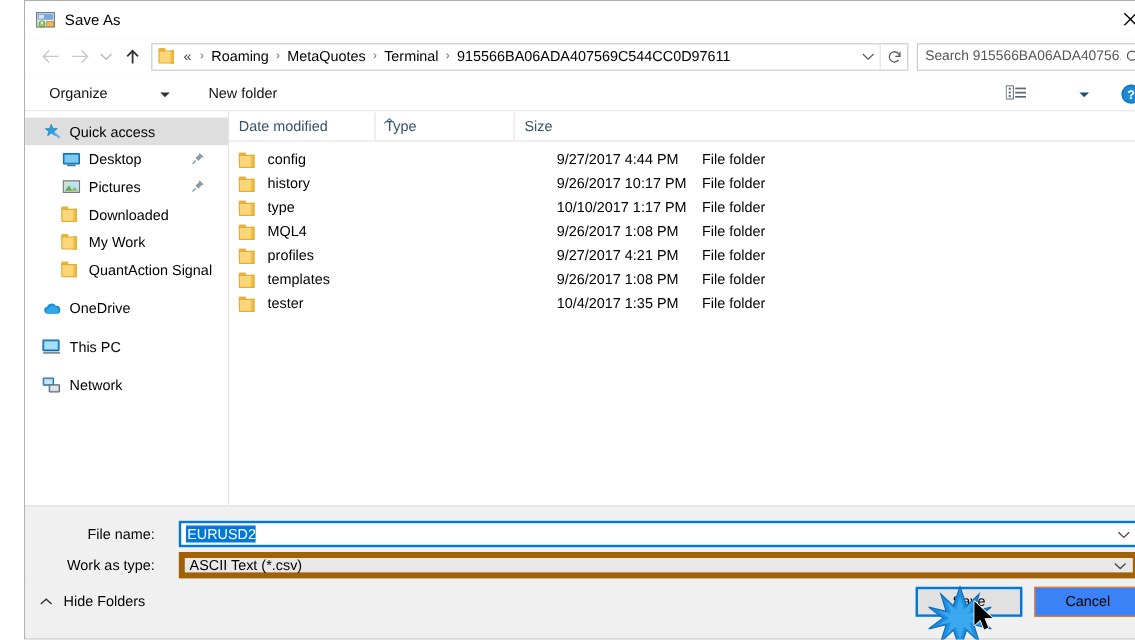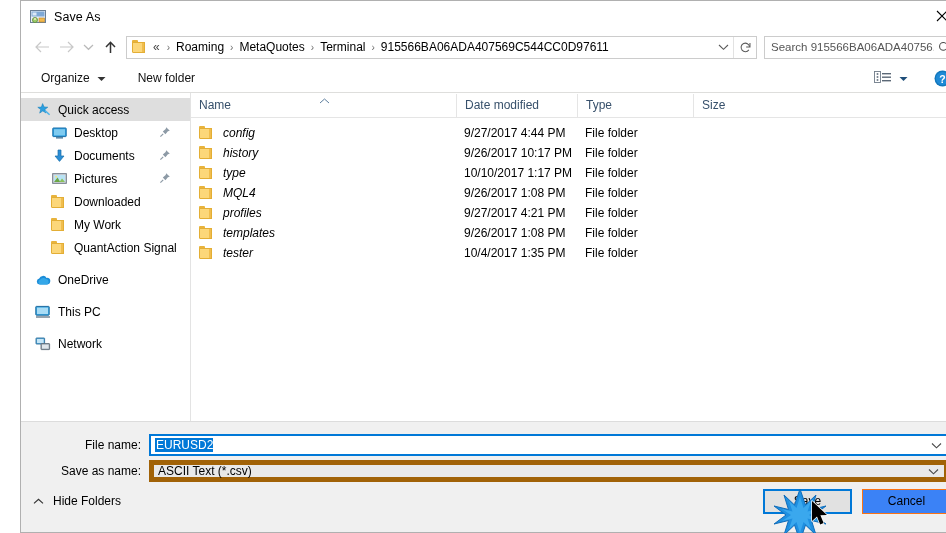--- a/index.html
+++ b/index.html
@@ -154,20 +154,21 @@
     padding: 0 8px 0 14px;
     box-sizing: border-box;
   }
   .tb-item {
     font-size: 12px;
     color: #1a1a1a;
     display: flex;
     align-items: center;
     height: 22px;
     padding: 0 6px;
+    gap: 36px;
   }
   .tb-item .lbl { color:#111; }
   .tb-caret { margin-left: 7px; }
   .tb-gap { width: 20px; }
   .tb-spacer { flex: 1 1 auto; }
   .tb-right { display: flex; align-items: center; }
   .view-icon { width: 18px; height: 16px; position: relative; }
   .help-btn { width: 17px; height:17px; margin-left: 20px; margin-right: 6px; }
 
   
@@ -295,22 +296,21 @@
   }
   .cell {
     box-sizing: border-box;
     padding-left: 8px;
     white-space: nowrap;
     overflow: hidden;
   }
   .cell-name {
     width: 265px;
     display: flex;
-    align-items: flex-start;
-    font-style: italic;
+    align-items: flex-end;
   }
   .cell-name .folder { margin-right: 8px; flex:0 0 auto; }
   .cell-date { width: 121px; }
   .cell-type { width: 116px; }
   .cell-size { width: 80px; }
 
   
   .formarea {
     flex: 0 0 auto;
     background: #f0f0f0;
@@ -320,21 +320,21 @@
   .formrow {
     display: flex;
     align-items: center;
     height: 22px;
     margin-bottom: 4px;
     padding: 0 16px 0 0;
   }
   .formlabel {
     width: 128px;
     text-align: right;
-    padding-right: 8px;
+    padding-right: 20px;
     font-size: 12px;
     color: #000;
     box-sizing: border-box;
     flex: 0 0 auto;
   }
   .combo {
     flex: 1 1 auto;
     height: 22px;
     background: #fff;
     border: 1px solid #7a7a7a;
@@ -585,34 +585,20 @@
         </span>
         <span class="nav-lbl">Desktop</span>
         <span class="pin">
           <svg width="12" height="12" viewBox="0 0 12 12">
             <path d="M7.2 1.2 L10.8 4.8 L8.9 5.3 L6.4 8.2 L3.8 5.6 L6.7 3.1 Z" fill="#8d9aa6"></path>
             <path d="M4.2 7.8 L1.4 10.6" stroke="#8d9aa6" stroke-width="1.2"></path>
           </svg>
         </span>
       </div>
 
-      <div class="nav-item child">
-        <span class="nav-ico">
-          <svg width="15" height="14" viewBox="0 0 15 14">
-            <path d="M6 1 H9 V7 H12 L7.5 12.4 L3 7 H6 Z" fill="#2b8ed6" stroke="#1a6fa8" stroke-width="0.7"></path>
-          </svg>
-        </span>
-        <span class="nav-lbl">Documents</span>
-        <span class="pin">
-          <svg width="12" height="12" viewBox="0 0 12 12">
-            <path d="M7.2 1.2 L10.8 4.8 L8.9 5.3 L6.4 8.2 L3.8 5.6 L6.7 3.1 Z" fill="#8d9aa6"></path>
-            <path d="M4.2 7.8 L1.4 10.6" stroke="#8d9aa6" stroke-width="1.2"></path>
-          </svg>
-        </span>
-      </div>
 
       <div class="nav-item child">
         <span class="nav-ico">
           <svg width="15" height="13" viewBox="0 0 15 13">
             <rect x="0.7" y="1.7" width="13.6" height="9.6" fill="#d9dde1" stroke="#6b7681" stroke-width="1"></rect>
             <rect x="2" y="3" width="11" height="7" fill="#b9e3f5"></rect>
             <path d="M2 10 L5.6 5.6 L8.2 10 Z" fill="#6ca644"></path>
             <path d="M7.5 10 L10 6.6 L13 10 Z" fill="#8cc05a"></path>
             <circle cx="4.2" cy="4.7" r="1" fill="#f5e27a"></circle>
           </svg>
@@ -696,21 +682,20 @@
             <rect x="7" y="7.6" width="6.6" height="4" fill="#dfe6eb"></rect>
           </svg>
         </span>
         <span class="nav-lbl">Network</span>
       </div>
 
     </div>
 
     <div class="filepane">
       <div class="colhead">
-        <div class="col col-name">Name</div>
         <div class="col col-date">Date modified</div>
         <div class="col col-type">Type</div>
         <div class="col col-size">Size</div>
         <div class="sort-caret">
           <svg width="11" height="6" viewBox="0 0 11 6">
             <path d="M1 5 L5.5 1 L10 5" stroke="#5d7e9e" stroke-width="1" fill="none"></path>
           </svg>
         </div>
       </div>
 
@@ -824,21 +809,21 @@
       <div class="combo focused">
         <div class="combo-val"><span class="sel-text">EURUSD2</span></div>
         <div class="combo-caret">
           <svg width="11" height="7" viewBox="0 0 11 7">
             <path d="M1 1.5 L5.5 5.8 L10 1.5" stroke="#4a4a4a" stroke-width="1.1" fill="none"></path>
           </svg>
         </div>
       </div>
     </div>
     <div class="formrow">
-      <div class="formlabel">Save as name:</div>
+      <div class="formlabel">Work as type:</div>
       <div class="combo readonly">
         <div class="combo-val">ASCII Text (*.csv)</div>
         <div class="combo-caret">
           <svg width="11" height="7" viewBox="0 0 11 7">
             <path d="M1 1.5 L5.5 5.8 L10 1.5" stroke="#4a4a4a" stroke-width="1.1" fill="none"></path>
           </svg>
         </div>
       </div>
     </div>
   </div>

